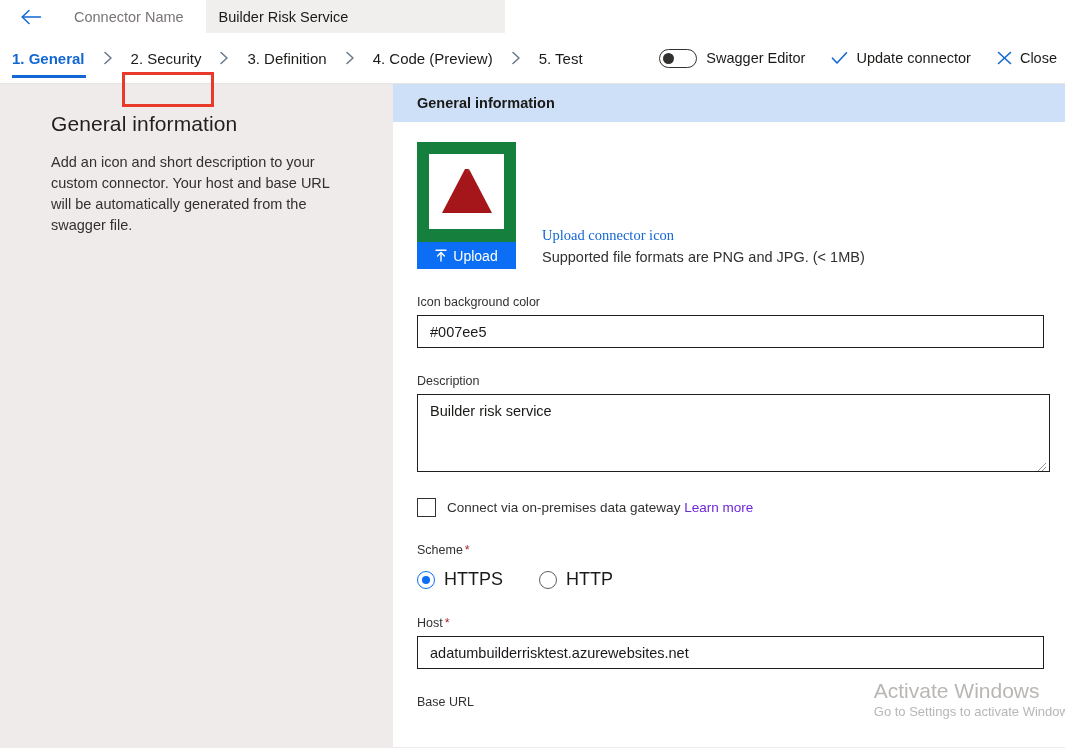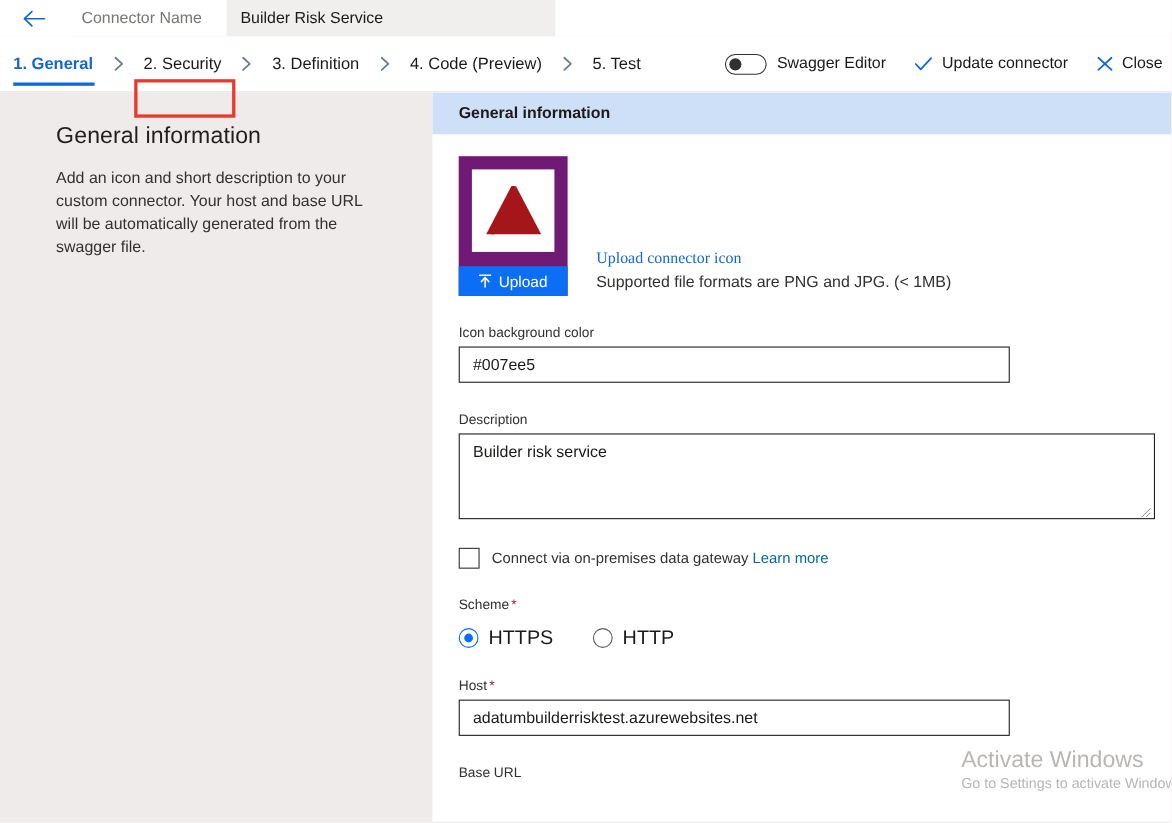--- a/index.html
+++ b/index.html
@@ -207,21 +207,21 @@
 
   
   .icon-row {
     display: flex;
     align-items: flex-end;
     margin-top: 20px;
   }
   .icon-card {
     width: 99px;
     height: 127px;
-    background: #701a75;
+    background: #15803d;
     position: relative;
     flex: none;
     cursor: pointer;
   }
   .icon-card .thumb {
     position: absolute;
     left: 12px;
     top: 12px;
     width: 75px;
     height: 75px;
@@ -268,21 +268,21 @@
   
   .field { margin-top: 26px; }
   .field-label {
     font-size: 12.5px;
     color: #323130;
     margin-bottom: 6px;
   }
   .req { color: #a4262c; margin-left: 2px; }
 
   .text-input {
-    width: 501px;
+    width: 627px;
     height: 33px;
     border: 1px solid #201f1e;
     background: #ffffff;
     box-sizing: border-box;
     display: flex;
     align-items: center;
     padding: 0 12px;
     font-size: 14.5px;
     color: #1b1a19;
     cursor: text;
@@ -320,21 +320,21 @@
     box-sizing: border-box;
     flex: none;
     cursor: pointer;
   }
   .checkbox-label {
     font-size: 13.5px;
     color: #323130;
     margin-left: 11px;
     white-space: nowrap;
   }
-  .inline-link { color: #0369a1; cursor: pointer; margin-top: 16px; }
+  .inline-link { color: #6d28d9; cursor: pointer; margin-top: 16px; }
 
   .radio-row {
     display: flex;
     align-items: center;
     margin-top: 12px;
   }
   .radio-opt {
     display: flex;
     align-items: center;
     cursor: pointer;

